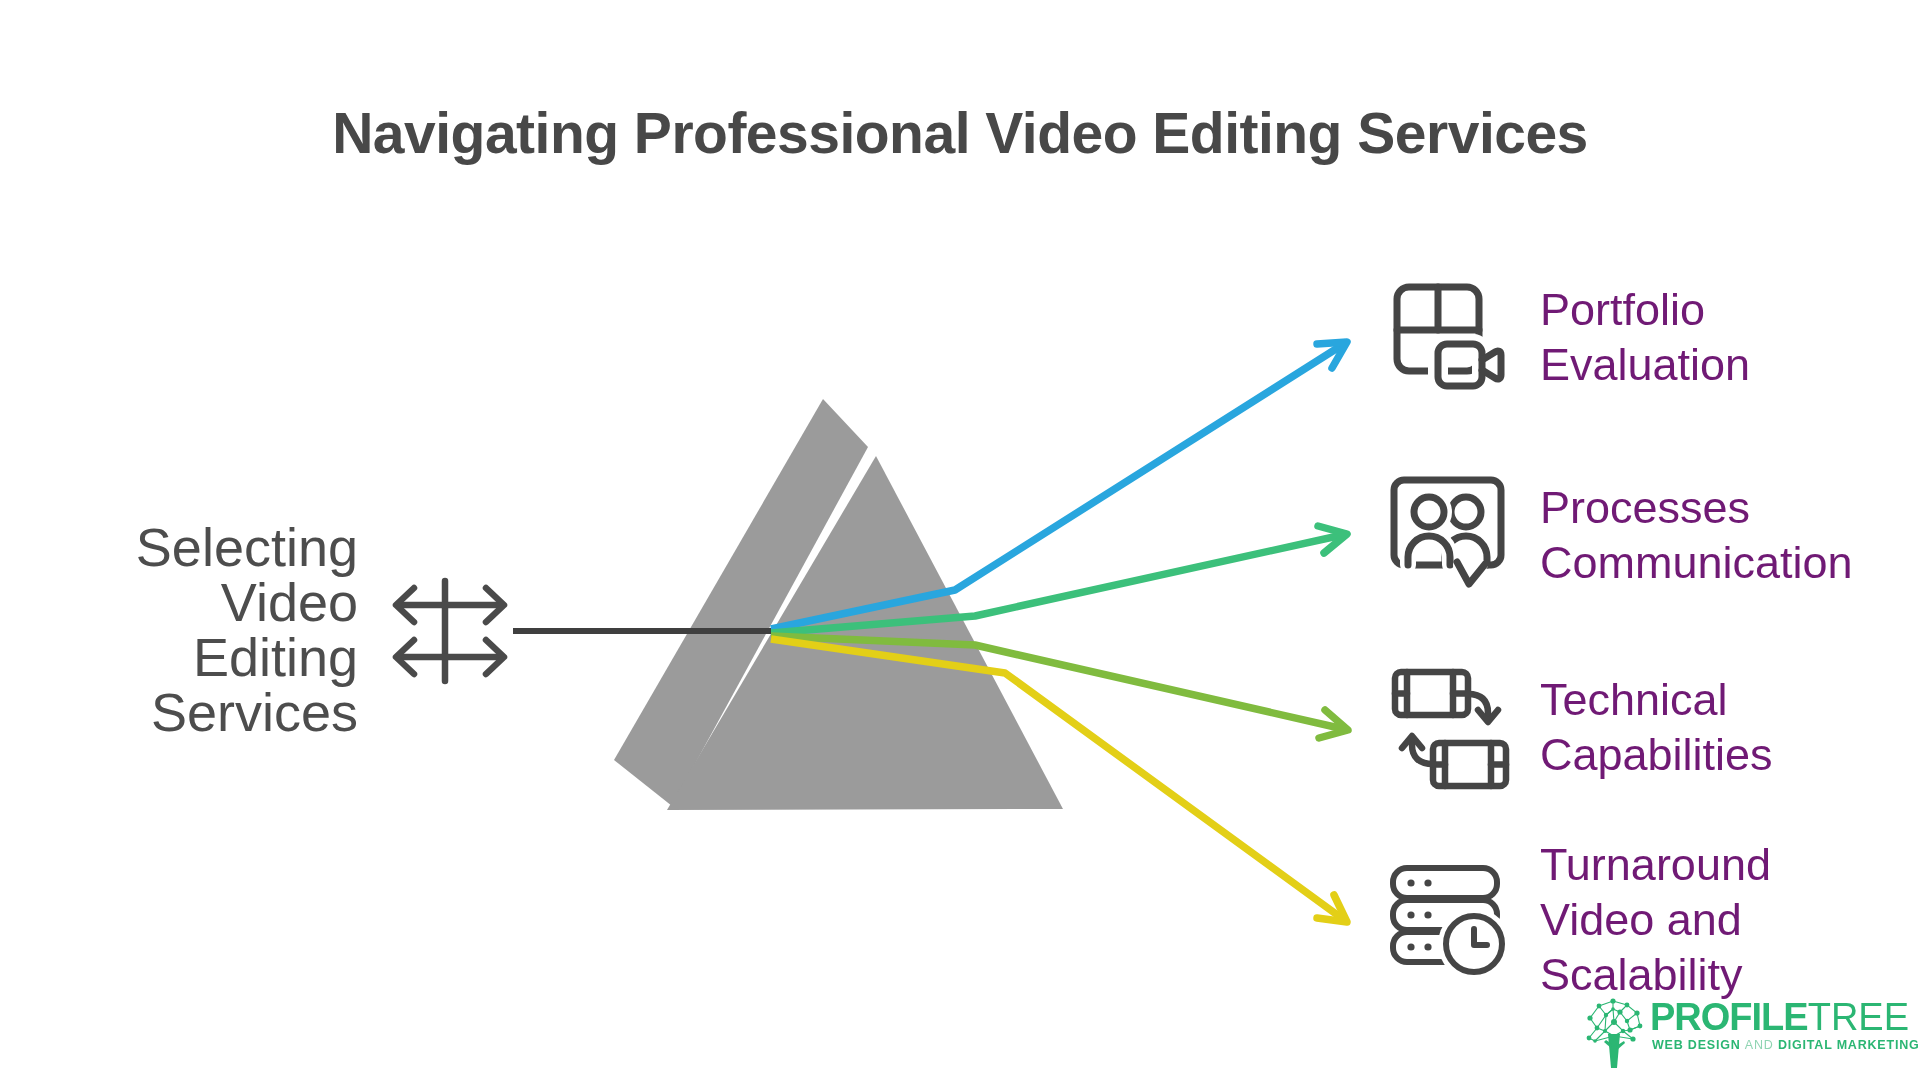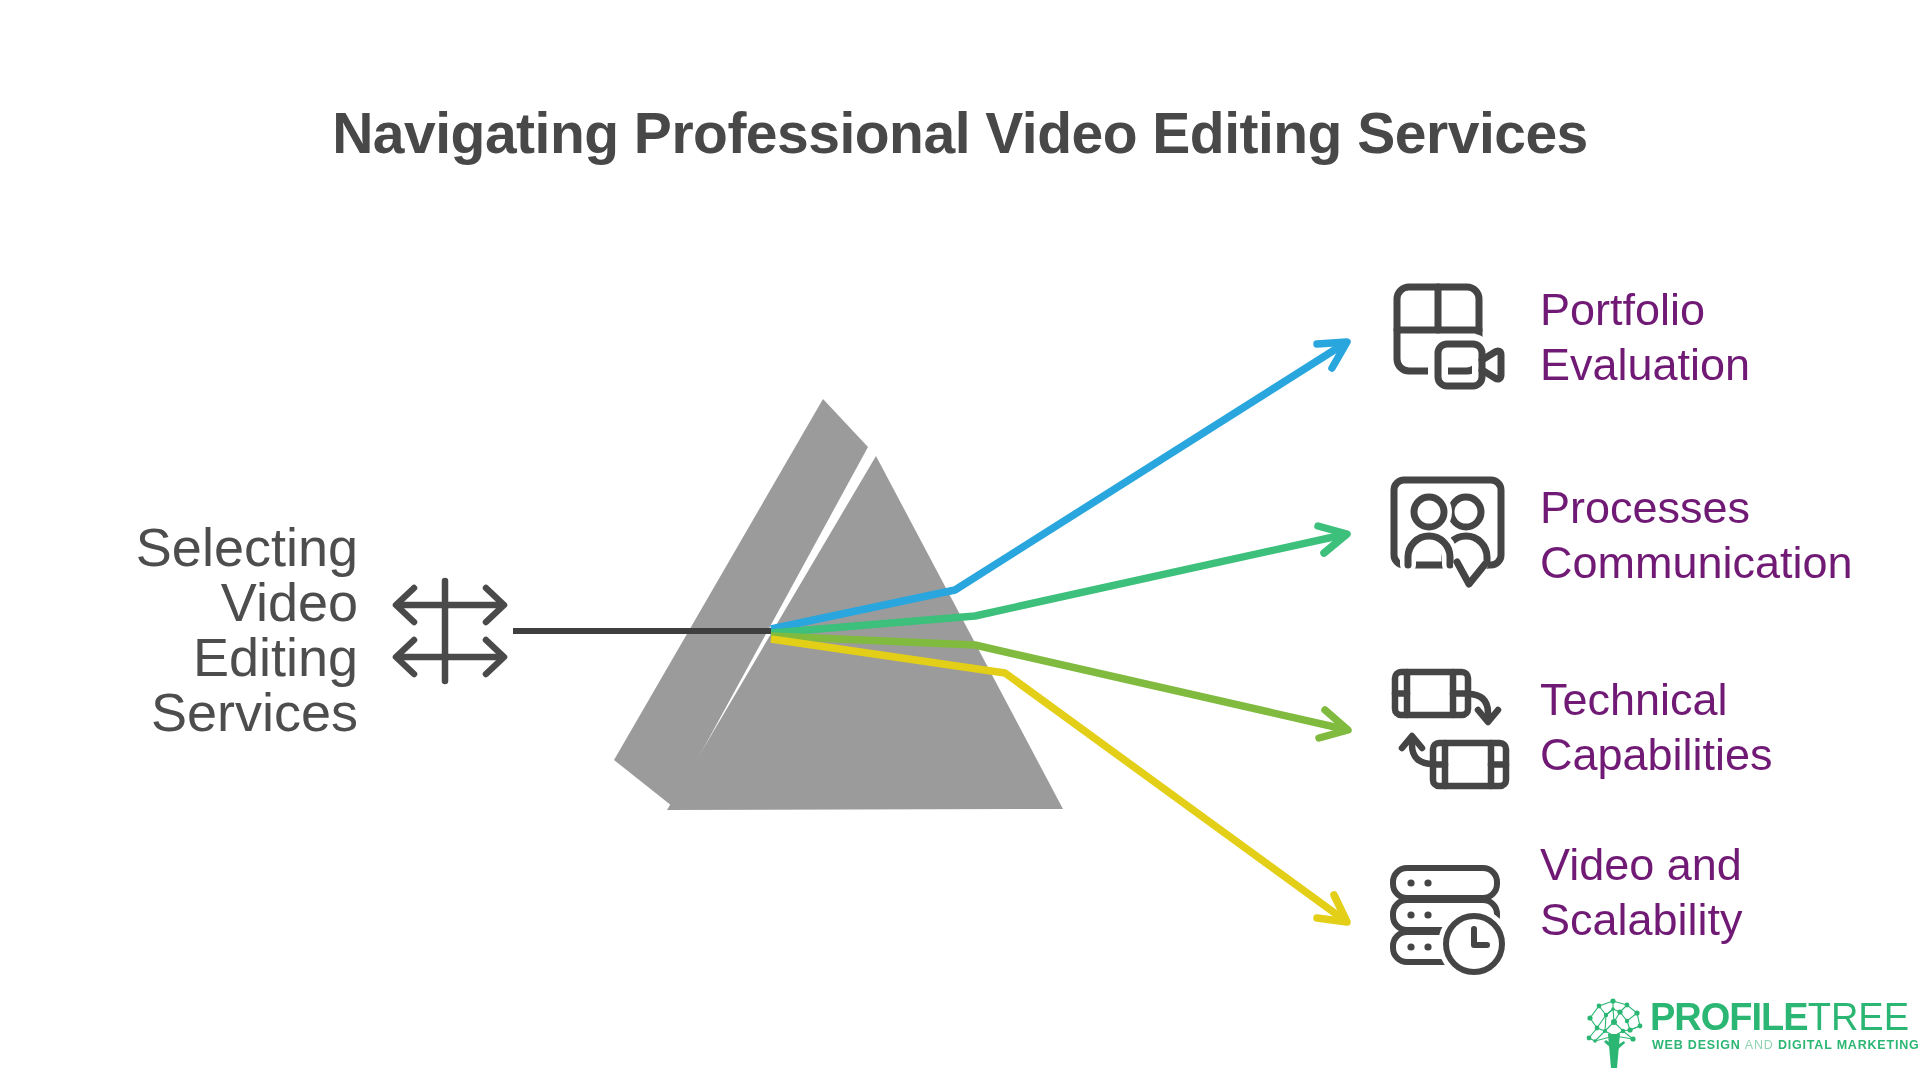--- a/index.html
+++ b/index.html
@@ -150,20 +150,21 @@
       <circle cx="21" cy="55" r="3.6"></circle>
         <circle cx="38" cy="55" r="3.6"></circle>
       <circle cx="21" cy="87" r="3.6"></circle>
         <circle cx="38" cy="87" r="3.6"></circle>
     </g>
     <circle cx="84" cy="84" r="36" fill="#ffffff" stroke="none"></circle>
     <circle cx="84" cy="84" r="28"></circle>
     <polyline points="84,69 84,85 97,85"></polyline>
   </svg>
   <div class="item-label" style="top:837px">
+    <div>Turnaround</div>
     <div>Video and</div>
     <div>Scalability</div>
   </div>
 
   <div class="logo">
     <svg class="logo-tree" width="64" height="72" viewBox="0 0 64 72">
       <g stroke="#2bb673" stroke-width="1.1" fill="none">
         <polyline points="8,22 17,10 31,5 45,9 55,17 58,30"></polyline>
         <polyline points="8,22 15,32 7,42"></polyline>
         <polyline points="17,10 24,19 15,32"></polyline>

